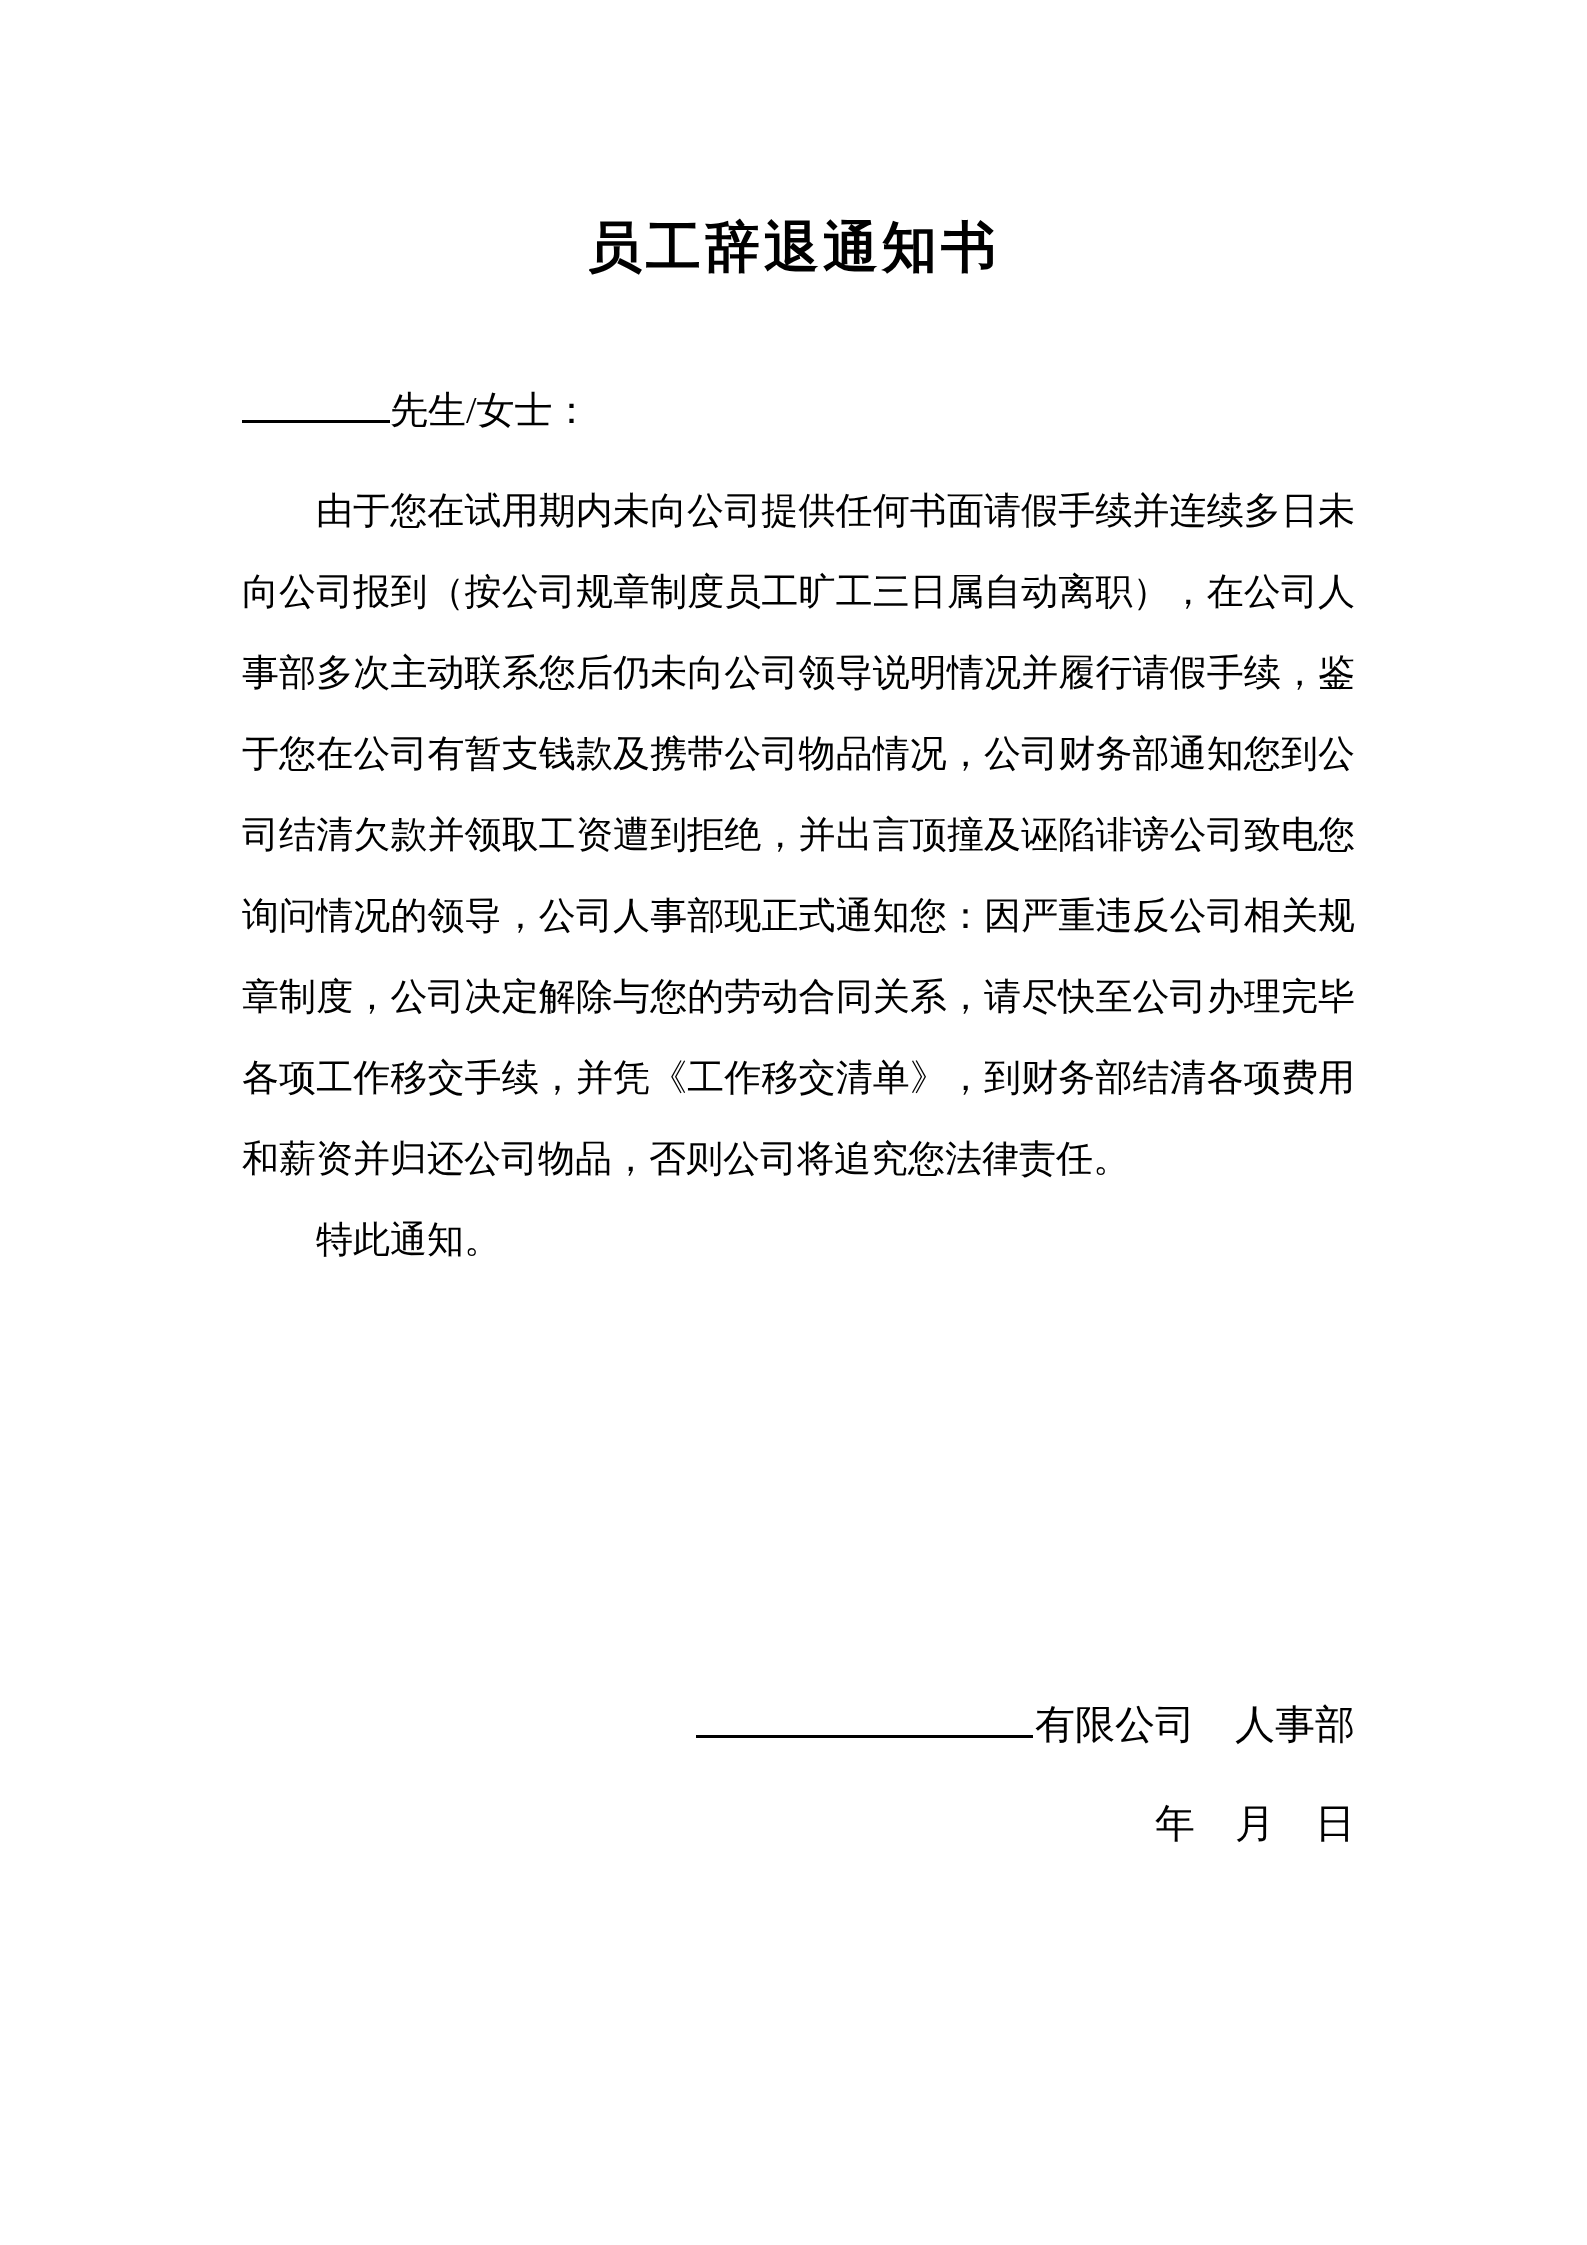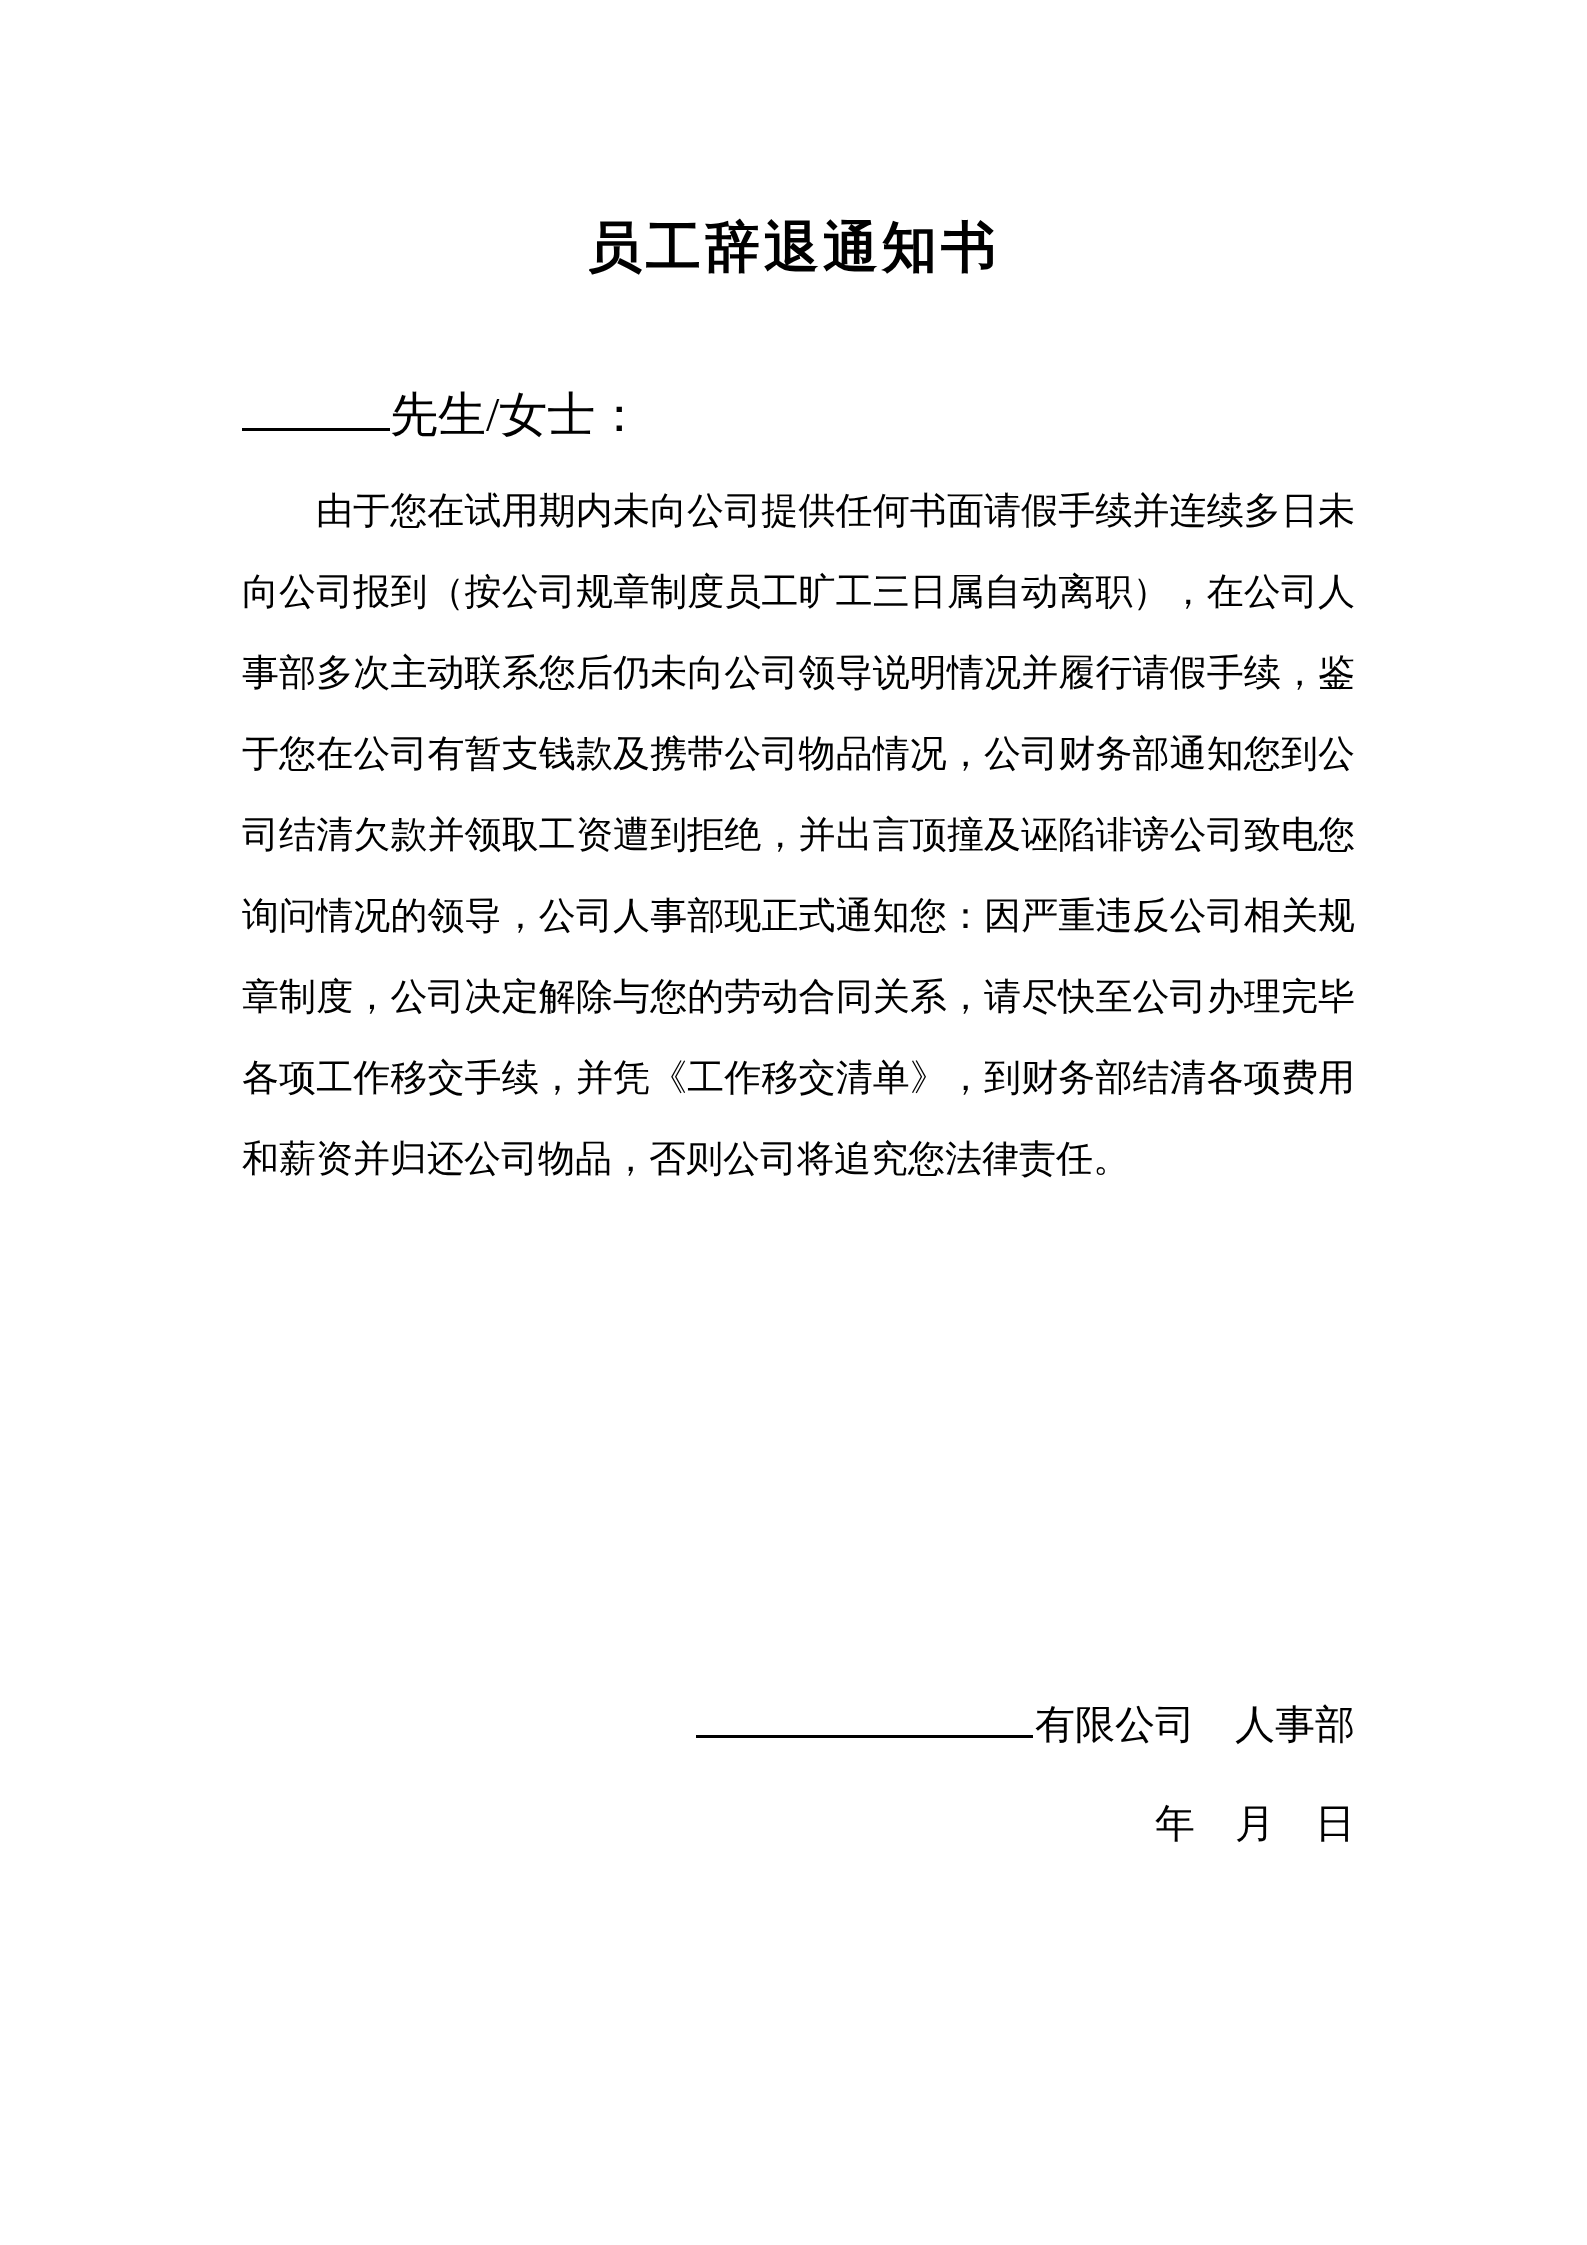--- a/index.html
+++ b/index.html
@@ -25,21 +25,21 @@
     text-align: center;
     font-size: 55px;
     line-height: 70px;
     font-weight: bold;
     letter-spacing: 4px;
   }
   .salutation {
     position: absolute;
     top: 385px;
     left: 242px;
-    font-size: 48px;
+    font-size: 38px;
     line-height: 50px;
     white-space: nowrap;
   }
   .blank {
     display: inline-block;
     border-bottom: 3px solid #000000;
     height: 0.9em;
     vertical-align: baseline;
   }
   .blank-name {
@@ -89,20 +89,21 @@
 <div class="page">
 
   <h1 class="doc-title">员工辞退通知书</h1>
 
   <div class="salutation">
     <span class="blank blank-name"></span><span>先生/女士：</span>
   </div>
 
   <div class="content">
     <p>由于您在试用期内未向公司提供任何书面请假手续并连续多日未向公司报到（按公司规章制度员工旷工三日属自动离职），在公司人事部多次主动联系您后仍未向公司领导说明情况并履行请假手续，鉴于您在公司有暂支钱款及携带公司物品情况，公司财务部通知您到公司结清欠款并领取工资遭到拒绝，并出言顶撞及诬陷诽谤公司致电您询问情况的领导，公司人事部现正式通知您：因严重违反公司相关规章制度，公司决定解除与您的劳动合同关系，请尽快至公司办理完毕各项工作移交手续，并凭《工作移交清单》，到财务部结清各项费用和薪资并归还公司物品，否则公司将追究您法律责任。</p>
+    <p>特此通知。</p>
   </div>
 
   <div class="signature">
     <span class="blank blank-company"></span><span class="sig-text">有限公司　人事部</span>
   </div>
 
   <div class="dateline">年　月　日</div>
 
 </div>
 

